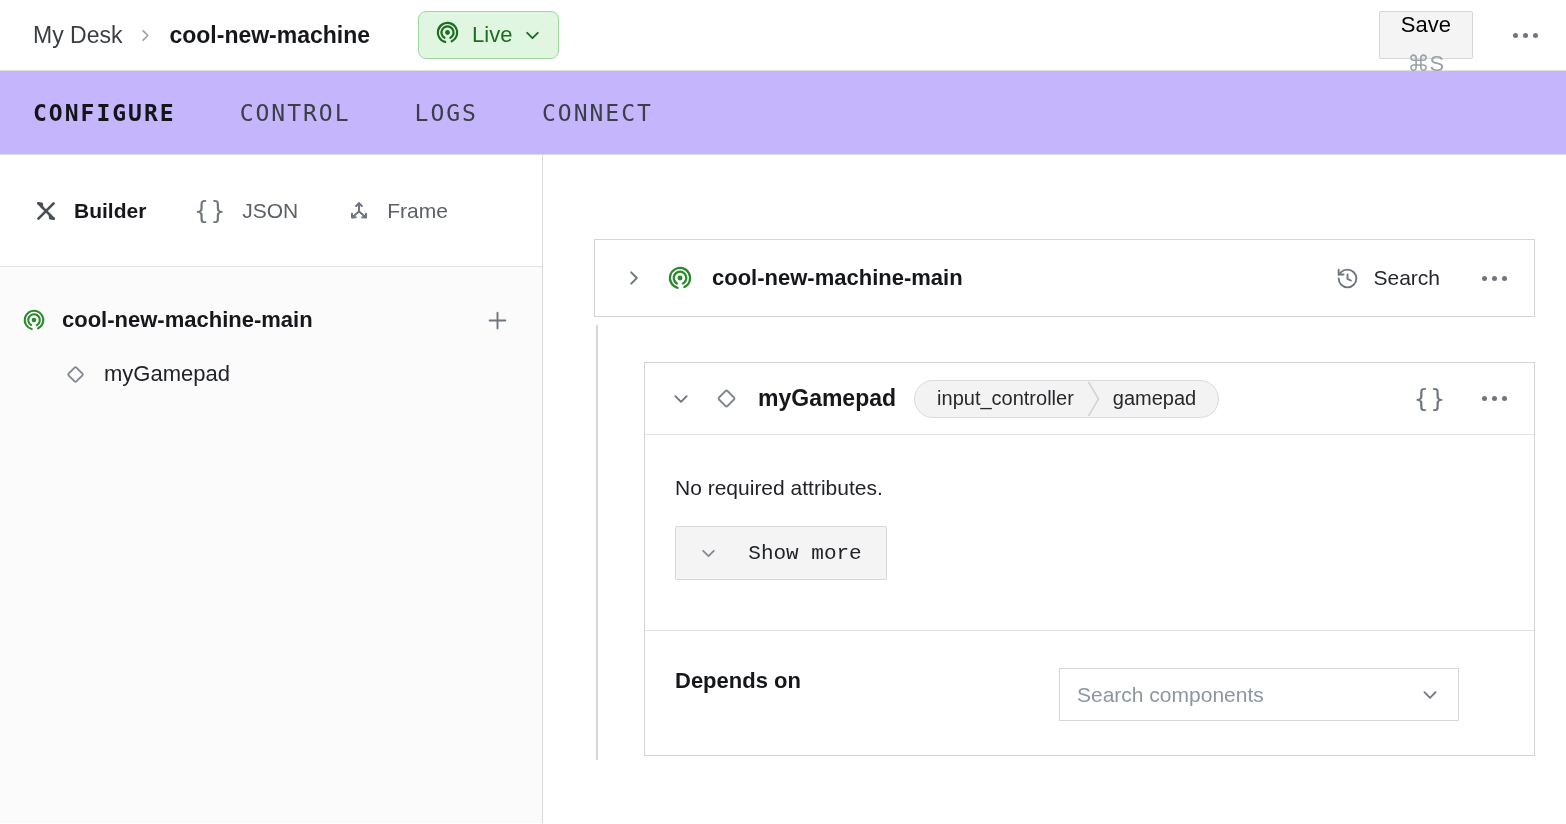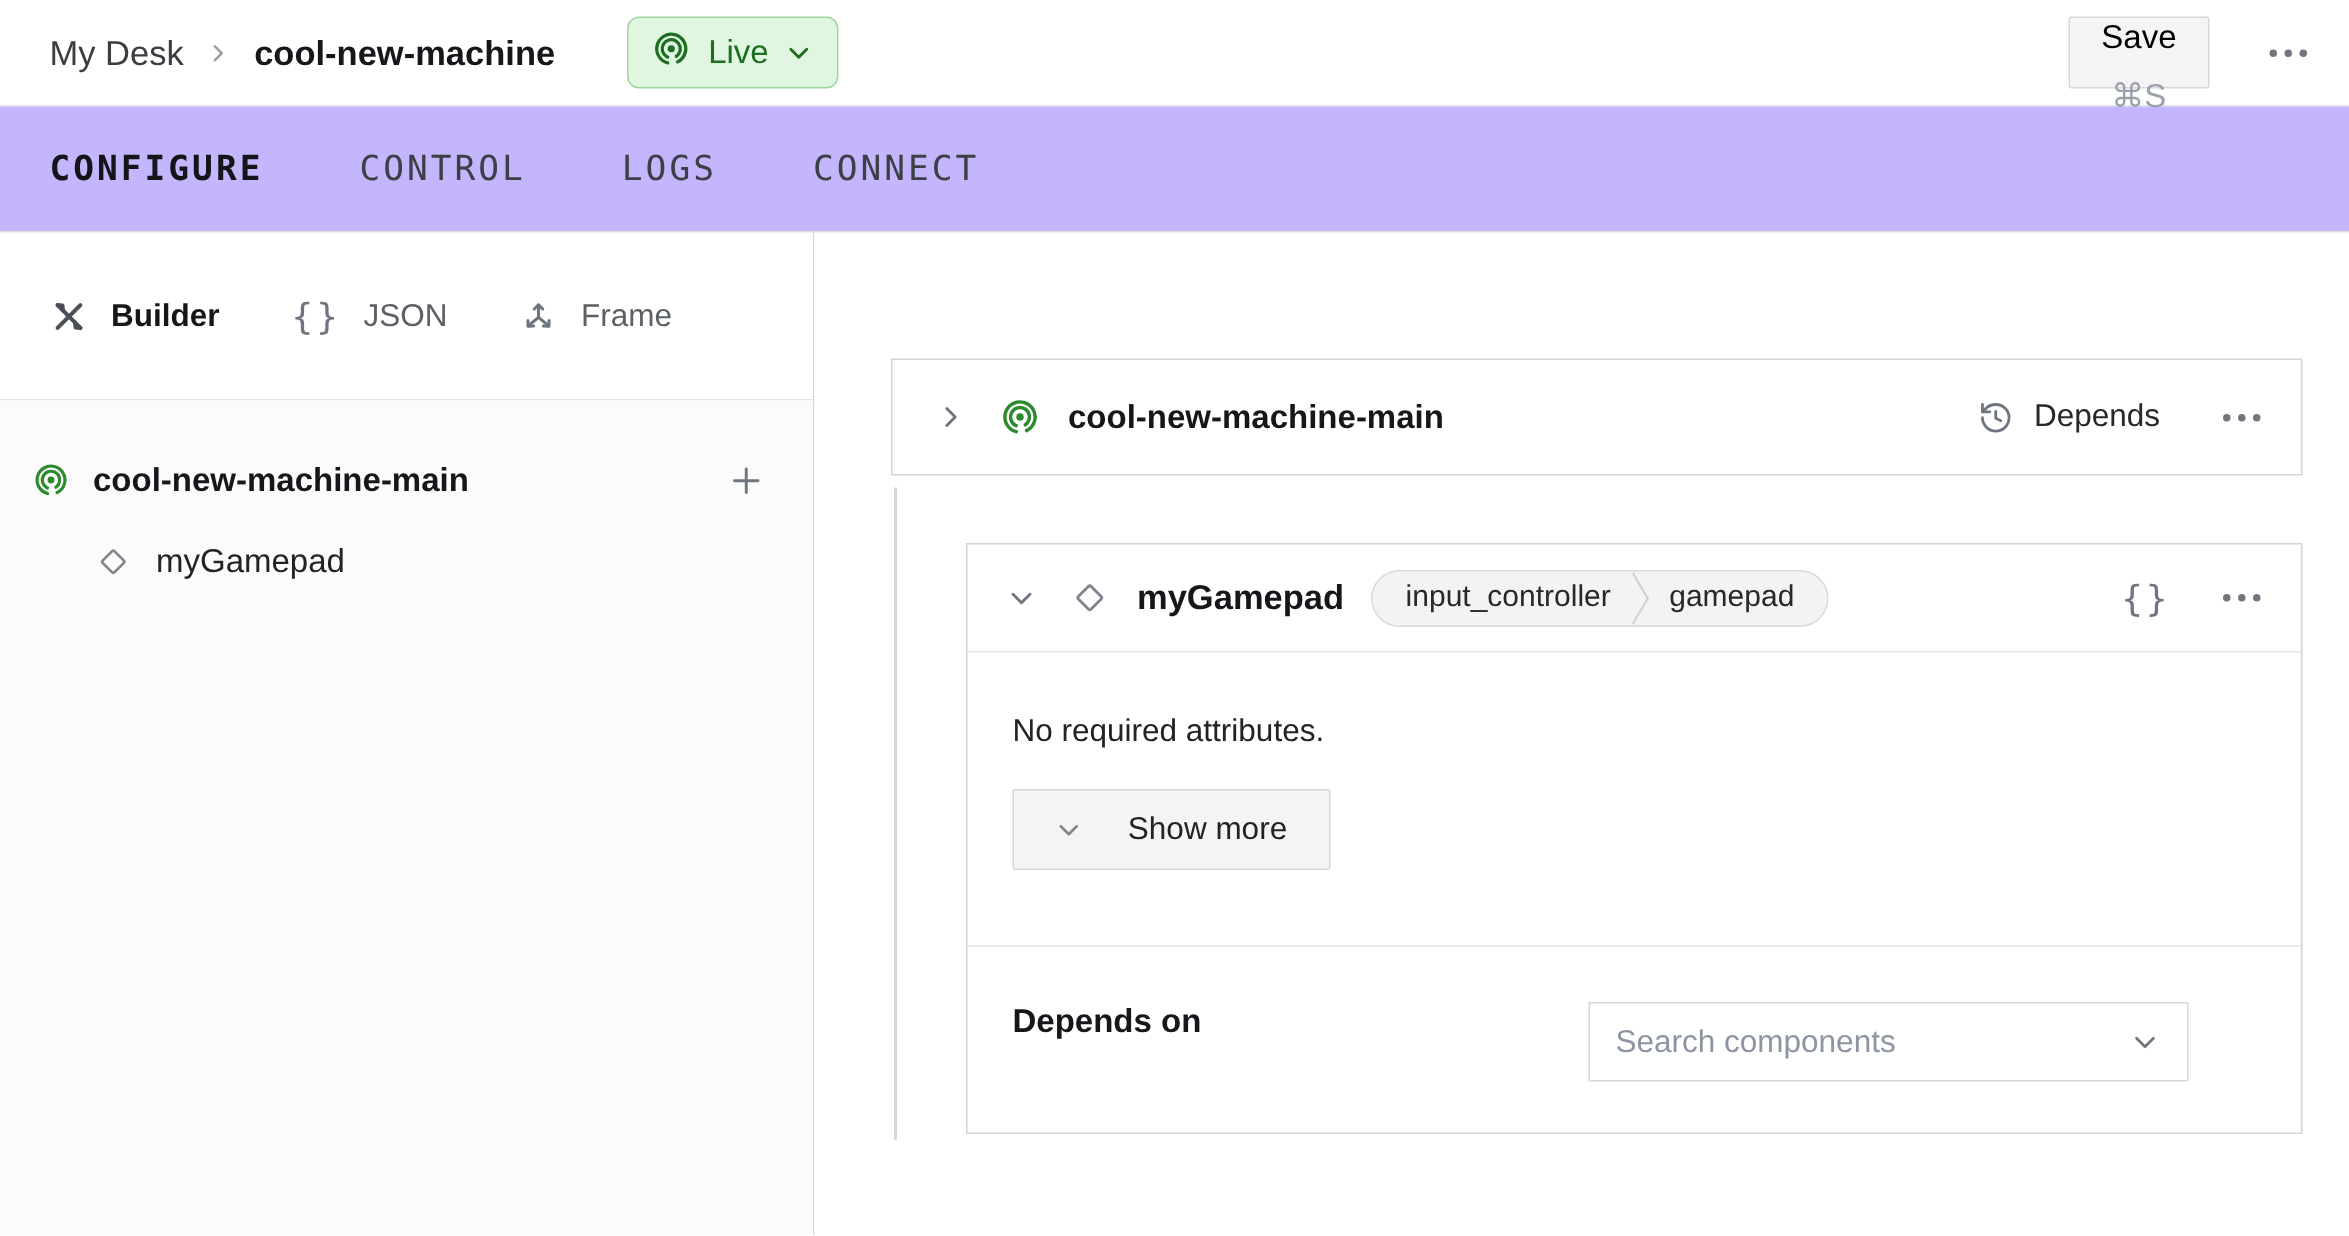--- a/index.html
+++ b/index.html
@@ -84,21 +84,21 @@
   .type-pill .divider { margin:0 13px; display:flex; }
   .inner-header .braces-icon { margin-left:auto; color:#6f7580; font-size:24px; cursor:pointer; }
   .inner-header .dots { margin-left:35px; }
 
   .section { display:flex; padding:41px 30px 0 30px; }
   .section-label { width:384px; flex:none; font-weight:700; font-size:22px; color:#15171a; }
   .section-content { flex:1; font-size:21px; color:#212327; }
   .section.attributes { height:196px; border-bottom:1px solid #e3e3e5; }
   .show-more-btn { margin-top:26px; width:212px; height:54px; display:flex;
     align-items:center; justify-content:center; gap:31px; background:#f4f4f5;
-    border:1px solid #d7d7d9; border-radius:2px; font-size:21px; color:#212327; cursor:pointer; }
+    border:1px solid #d7d7d9; border-radius:2px; font-size:21px; color:#212327; cursor:pointer;font-family:Liberation Mono, monospace; }
   .show-more-btn .chev { color:#80858e; display:flex; }
   .section.depends { height:124px; padding-top:37px; }
   .select-box { width:400px; height:53px; border:1px solid #d7d7d9; background:#fff;
     display:flex; align-items:center; padding:0 19px 0 17px; cursor:pointer; }
   .select-box input { flex:1; border:none; outline:none; font-size:21px;
     font-family:inherit; color:#212327; background:transparent; }
   .select-box input::placeholder { color:#8d95a3; }
   .select-box .chev { color:#70757e; display:flex; }
 </style>
 </head>
@@ -230,21 +230,21 @@
       </span>
       <span class="title">cool-new-machine-main</span>
       <span class="history-btn">
         <span class="icon">
           <svg width="25" height="25" viewBox="0 0 24 24" fill="none" stroke="currentColor" stroke-width="1.8" stroke-linecap="round" stroke-linejoin="round">
             <path d="M3.5 12a8.5 8.5 0 1 0 8.5-8.5 9.2 9.2 0 0 0-6.4 2.6L3.5 8.2"></path>
             <path d="M3.5 3.5v4.7h4.7"></path>
             <path d="M12 8v4.3l3.2 1.6"></path>
           </svg>
         </span>
-        <span>Depends</span>
+        <span>Search</span>
       </span>
       <span class="dots">
           <i></i>
           <i></i>
           <i></i>
         </span>
     </div>
 
     <div class="connector"></div>
 

